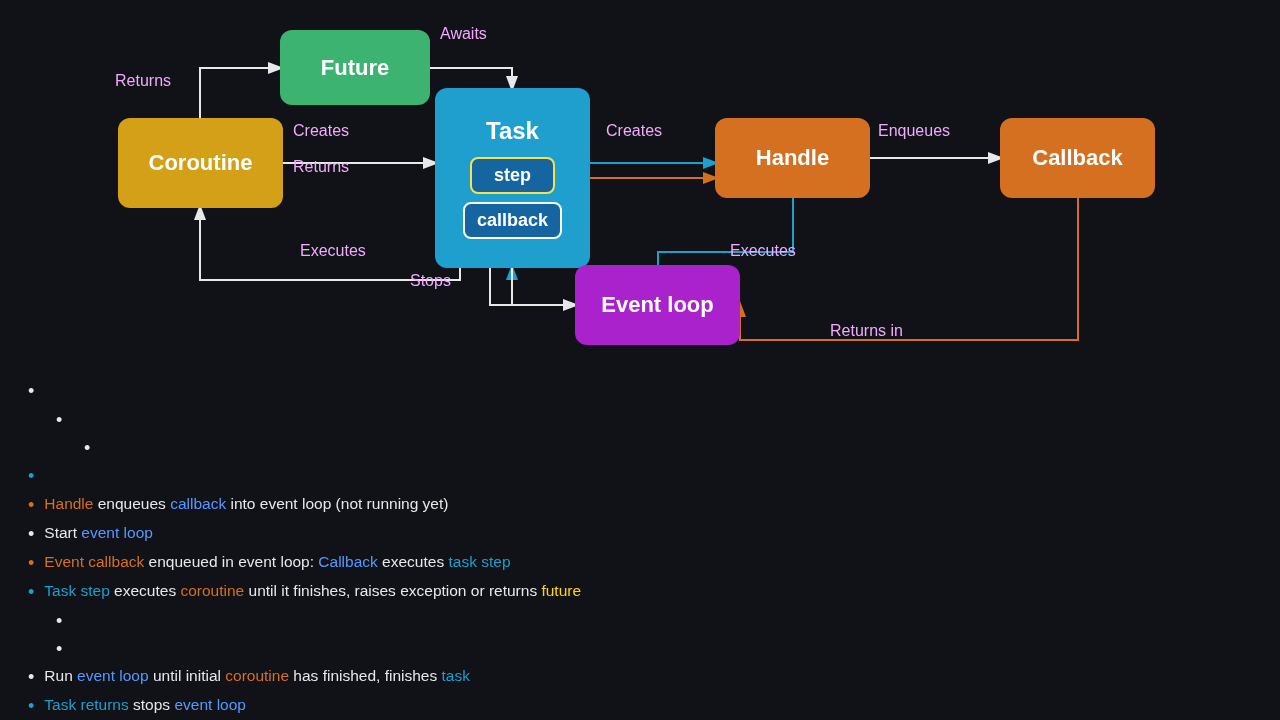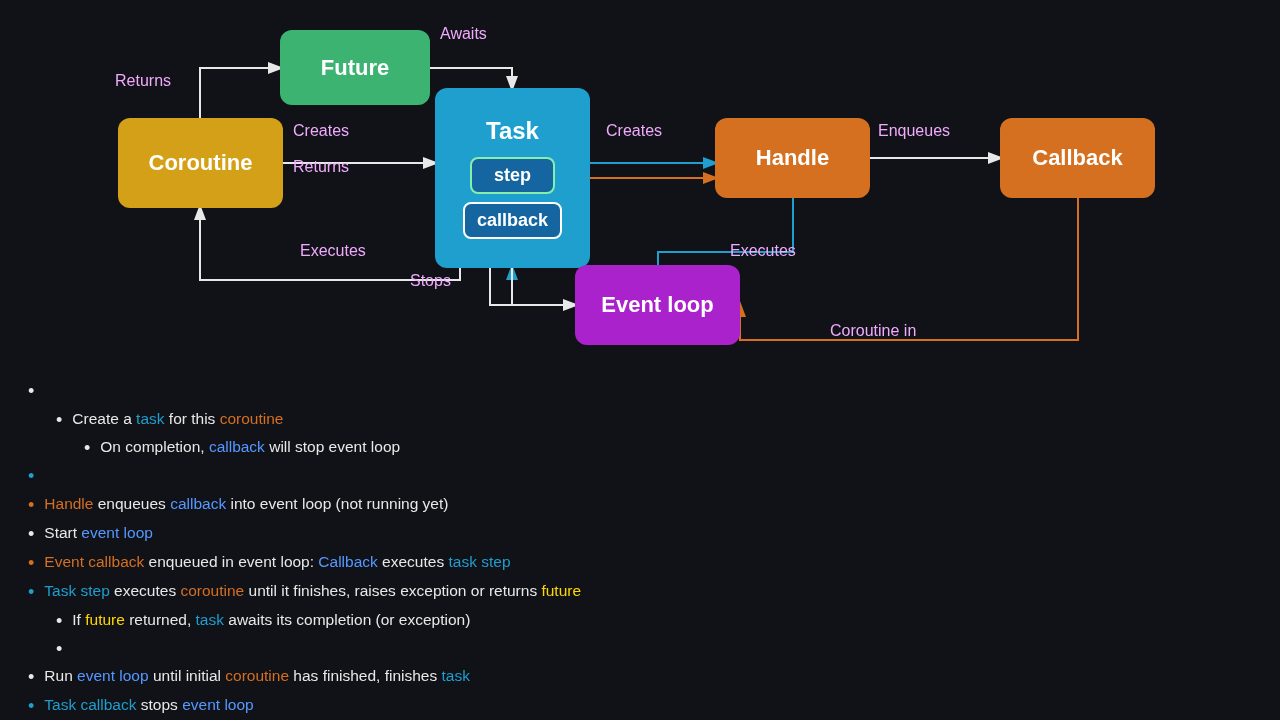--- a/index.html
+++ b/index.html
@@ -75,21 +75,21 @@
 
     .node-task-label {
       font-size: 24px;
       font-weight: 700;
       color: white;
       margin-bottom: 4px;
     }
 
     .node-step {
       background: #1565a0;
-      border: 2px solid #86efac;
+      border: 2px solid #fde047;
       border-radius: 8px;
       padding: 6px 22px;
       font-size: 18px;
       font-weight: 600;
       color: white;
     }
 
     .node-callback-inner {
       background: #1565a0;
       border: 2px solid white;
@@ -221,21 +221,21 @@
 
   <div class="arrow-label" style="left:115px; top:72px;">Returns</div>
   <div class="arrow-label" style="left:440px; top:25px;">Awaits</div>
   <div class="arrow-label" style="left:293px; top:122px;">Creates</div>
   <div class="arrow-label" style="left:293px; top:158px;">Returns</div>
   <div class="arrow-label" style="left:606px; top:122px;">Creates</div>
   <div class="arrow-label" style="left:878px; top:122px;">Enqueues</div>
   <div class="arrow-label" style="left:300px; top:242px;">Executes</div>
   <div class="arrow-label" style="left:730px; top:242px;">Executes</div>
   <div class="arrow-label" style="left:410px; top:272px;">Stops</div>
-  <div class="arrow-label" style="left:830px; top:322px;">Coroutine in</div>
+  <div class="arrow-label" style="left:830px; top:322px;">Returns in</div>
 
   <div class="node node-coroutine">
     <span>Coroutine</span>
   </div>
 
   <div class="node node-future">
     <span>Future</span>
   </div>
 
   <div class="node node-task">
@@ -262,25 +262,23 @@
     <span>Event loop</span>
   </div>
 </div>
 
 <div class="bullets-area">
   <div class="bullet-main">
     <span class="bullet-dot">•</span>
   </div>
   <div class="bullet-sub">
     <span class="bullet-dot">•</span>
-    <span>Create a <span class="c-task">task</span> for this <span class="c-coroutine">coroutine</span></span>
   </div>
   <div class="bullet-sub2">
     <span class="bullet-dot">•</span>
-    <span>On completion, <span class="c-callback">callback</span> will stop event loop</span>
   </div>
   <div class="bullet-main">
     <span class="bullet-dot c-task">•</span>
   </div>
   <div class="bullet-main">
     <span class="bullet-dot c-handle">•</span>
     <span><span class="c-handle">Handle</span> enqueues <span class="c-callback">callback</span> into event loop (not running yet)</span>
   </div>
   <div class="bullet-main">
     <span class="bullet-dot">•</span>
@@ -289,26 +287,25 @@
   <div class="bullet-main">
     <span class="bullet-dot c-handle">•</span>
     <span><span class="c-handle">Event callback</span> enqueued in event loop: <span class="c-callback">Callback</span> executes <span class="c-taskstep">task step</span></span>
   </div>
   <div class="bullet-main">
     <span class="bullet-dot c-taskstep">•</span>
     <span><span class="c-taskstep">Task step</span> executes <span class="c-coroutine">coroutine</span> until it finishes, raises exception or returns <span class="c-future">future</span></span>
   </div>
   <div class="bullet-sub">
     <span class="bullet-dot">•</span>
-    <span>If <span class="c-future">future</span> returned, <span class="c-task">task</span> awaits its completion (or exception)</span>
   </div>
   <div class="bullet-sub">
     <span class="bullet-dot">•</span>
   </div>
   <div class="bullet-main">
     <span class="bullet-dot">•</span>
     <span>Run <span class="c-eventloop">event loop</span> until initial <span class="c-coroutine">coroutine</span> has finished, finishes <span class="c-task">task</span></span>
   </div>
   <div class="bullet-main">
     <span class="bullet-dot c-task">•</span>
-    <span><span class="c-task">Task callback</span> stops <span class="c-eventloop">event loop</span></span>
+    <span><span class="c-task">Task returns</span> stops <span class="c-eventloop">event loop</span></span>
   </div>
 </div>
 
 </body></html>

